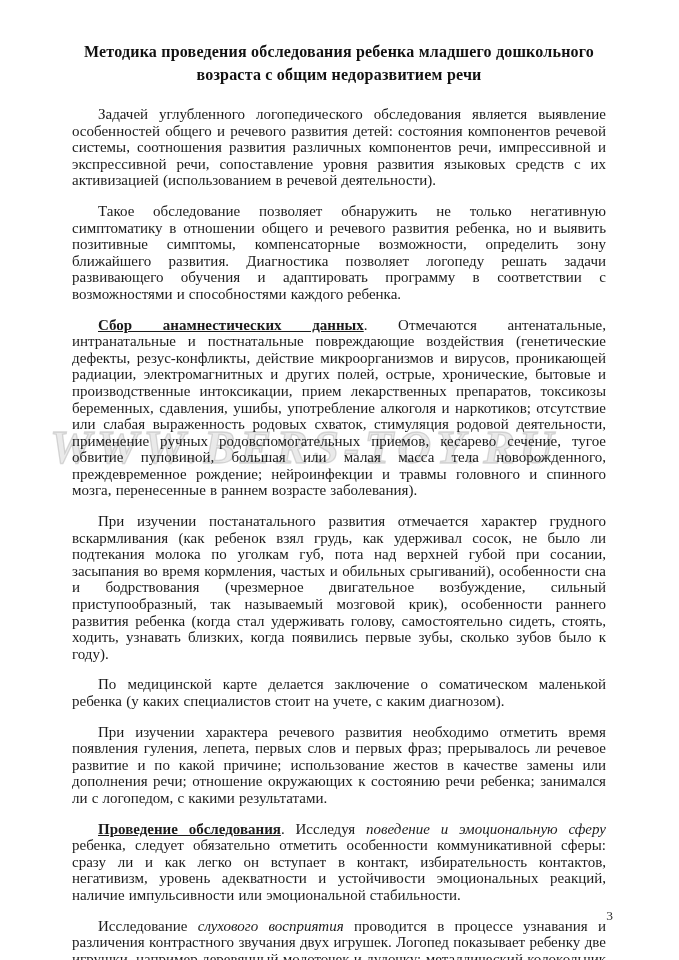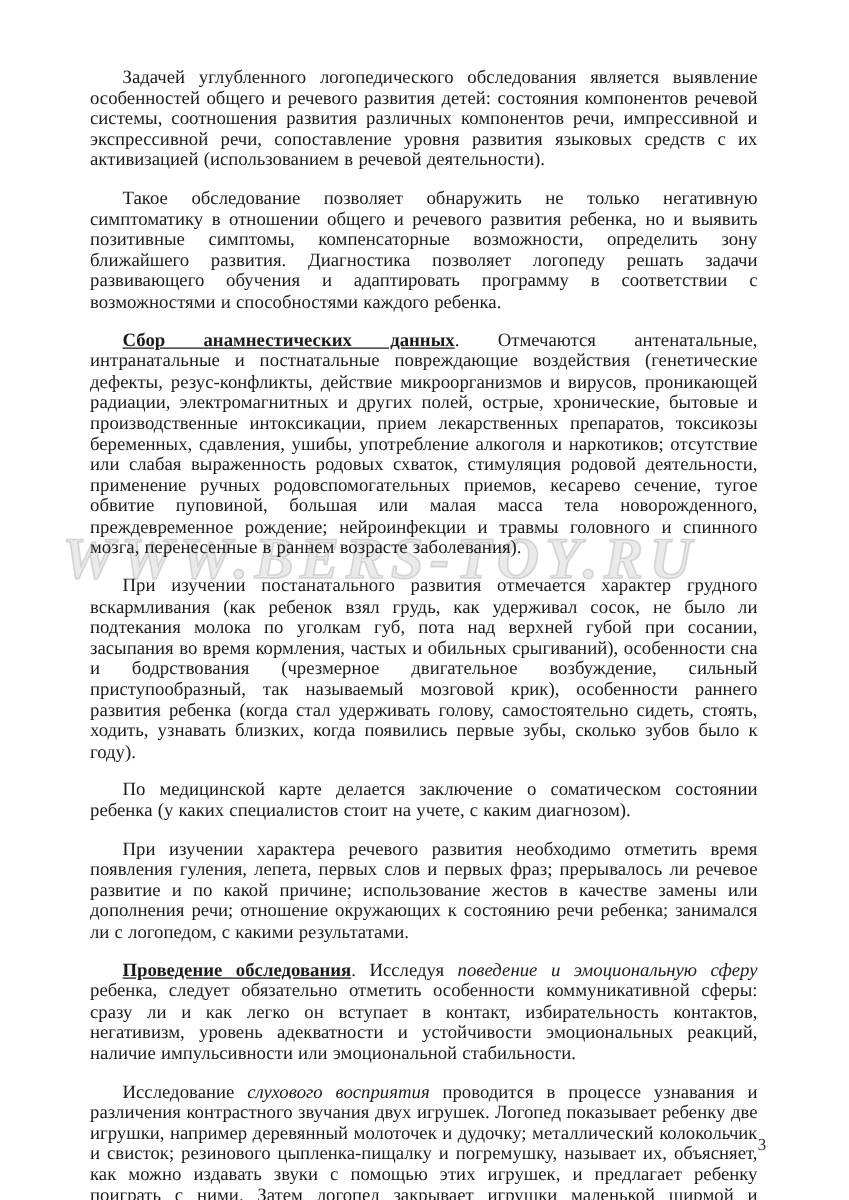--- a/index.html
+++ b/index.html
@@ -41,25 +41,26 @@
     position:absolute; top:908px; right:66px;
     font-size:13.5px; color:#2e2e2e;
   }
 </style>
 </head>
 <body>
 
 <div class="page">
   <div class="watermark">WWW.BERS-TOY.RU</div>
   <div class="content">
+    <h1 class="doc-title">Методика проведения обследования ребенка младшего дошкольного возраста с общим недоразвитием речи</h1>
     <div class="body-text" id="paragraphs">
         <p><span>Задачей углубленного логопедического обследования является выявление особенностей общего и речевого развития детей: состояния компонентов речевой системы, соотношения развития различных компонентов речи, импрессивной и экспрессивной речи, сопоставление уровня развития языковых средств с их активизацией (использованием в речевой деятельности).</span></p>
         <p><span>Такое обследование позволяет обнаружить не только негативную симптоматику в отношении общего и речевого развития ребенка, но и выявить позитивные симптомы, компенсаторные возможности, определить зону ближайшего развития. Диагностика позволяет логопеду решать задачи развивающего обучения и адаптировать программу в соответствии с возможностями и способностями каждого ребенка.</span></p>
         <p><span class="run-b">Сбор анамнестических данных</span><span>. Отмечаются антенатальные, интранатальные и постнатальные повреждающие воздействия (генетические дефекты, резус-конфликты, действие микроорганизмов и вирусов, проникающей радиации, электромагнитных и других полей, острые, хронические, бытовые и производственные интоксикации, прием лекарственных препаратов, токсикозы беременных, сдавления, ушибы, употребление алкоголя и наркотиков; отсутствие или слабая выраженность родовых схваток, стимуляция родовой деятельности, применение ручных родовспомогательных приемов, кесарево сечение, тугое обвитие пуповиной, большая или малая масса тела новорожденного, преждевременное рождение; нейроинфекции и травмы головного и спинного мозга, перенесенные в раннем возрасте заболевания).</span></p>
         <p><span>При изучении постанатального развития отмечается характер грудного вскармливания (как ребенок взял грудь, как удерживал сосок, не было ли подтекания молока по уголкам губ, пота над верхней губой при сосании, засыпания во время кормления, частых и обильных срыгиваний), особенности сна и бодрствования (чрезмерное двигательное возбуждение, сильный приступообразный, так называемый мозговой крик), особенности раннего развития ребенка (когда стал удерживать голову, самостоятельно сидеть, стоять, ходить, узнавать близких, когда появились первые зубы, сколько зубов было к году).</span></p>
-        <p><span>По медицинской карте делается заключение о соматическом состоянии ребенка (у каких специалистов стоит на учете, с каким диагнозом).</span></p>
+        <p><span>По медицинской карте делается заключение о соматическом маленькой ребенка (у каких специалистов стоит на учете, с каким диагнозом).</span></p>
         <p><span>При изучении характера речевого развития необходимо отметить время появления гуления, лепета, первых слов и первых фраз; прерывалось ли речевое развитие и по какой причине; использование жестов в качестве замены или дополнения речи; отношение окружающих к состоянию речи ребенка; занимался ли с логопедом, с какими результатами.</span></p>
         <p><span class="run-b">Проведение обследования</span><span>. Исследуя </span><span class="run-bi">поведение и эмоциональную сферу</span><span> ребенка, следует обязательно отметить особенности коммуникативной сферы: сразу ли и как легко он вступает в контакт, избирательность контактов, негативизм, уровень адекватности и устойчивости эмоциональных реакций, наличие импульсивности или эмоциональной стабильности.</span></p>
         <p><span>Исследование </span><span class="run-bi">слухового восприятия</span><span> проводится в процессе узнавания и различения контрастного звучания двух игрушек. Логопед показывает ребенку две игрушки, например деревянный молоточек и дудочку; металлический колокольчик и свисток; резинового цыпленка-пищалку и погремушку, называет их, объясняет, как можно издавать звуки с помощью этих игрушек, и предлагает ребенку поиграть с ними. Затем логопед закрывает игрушки маленькой ширмой и производит за ней звуки с помощью игрушек. Ребенок узнает и называет игрушки. При отсутствии</span></p>
       </div>
   </div>
   <div class="page-number">3</div>
 </div>
 
 </body></html>

